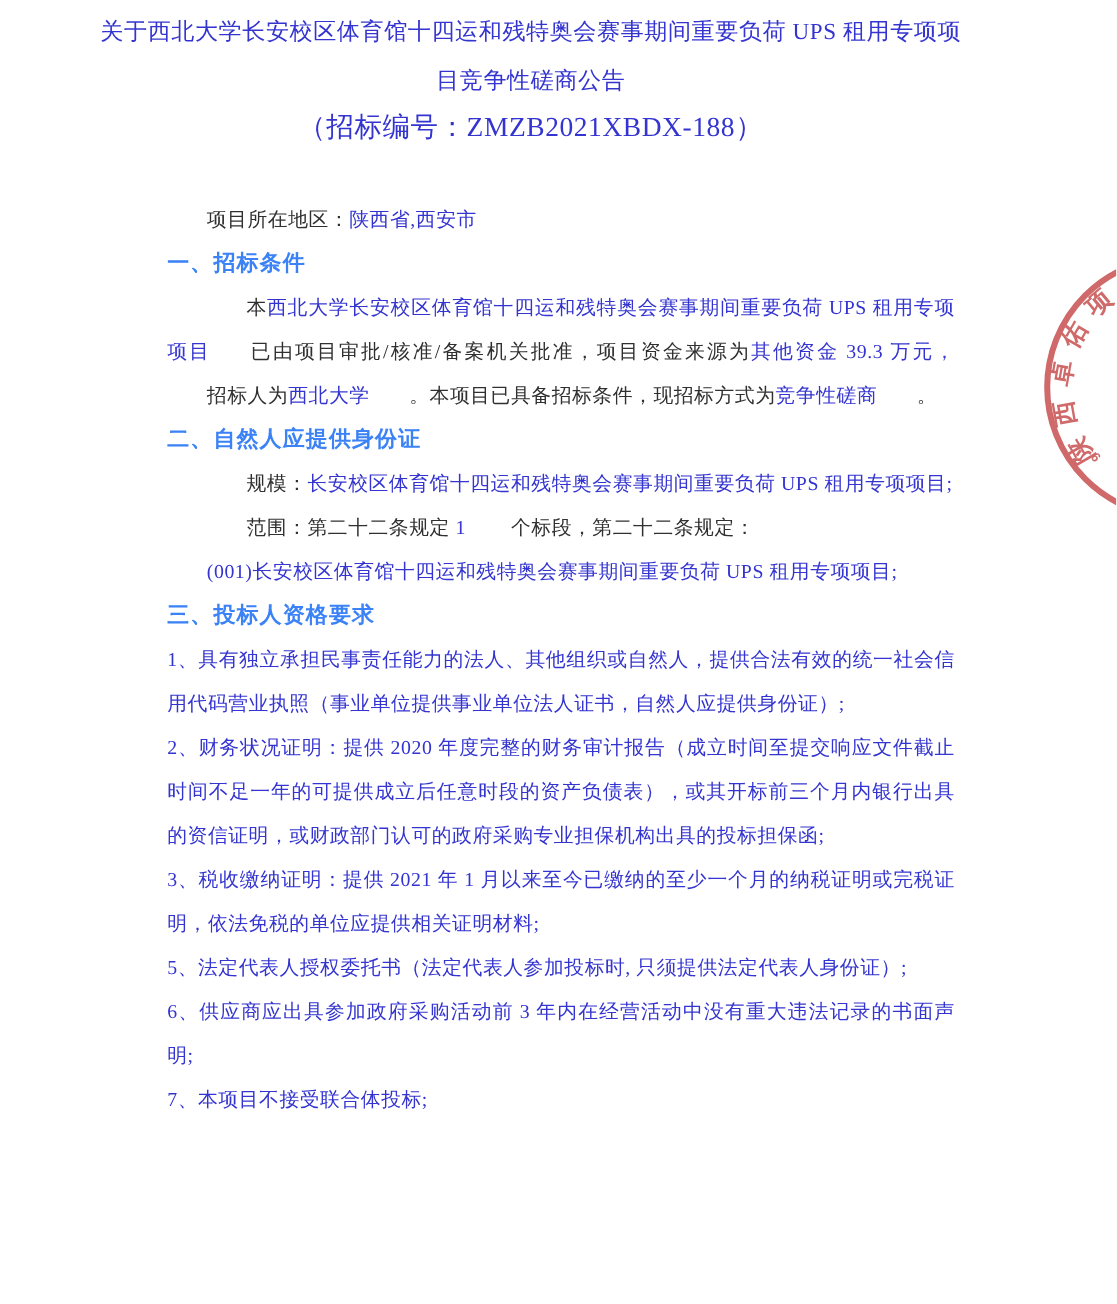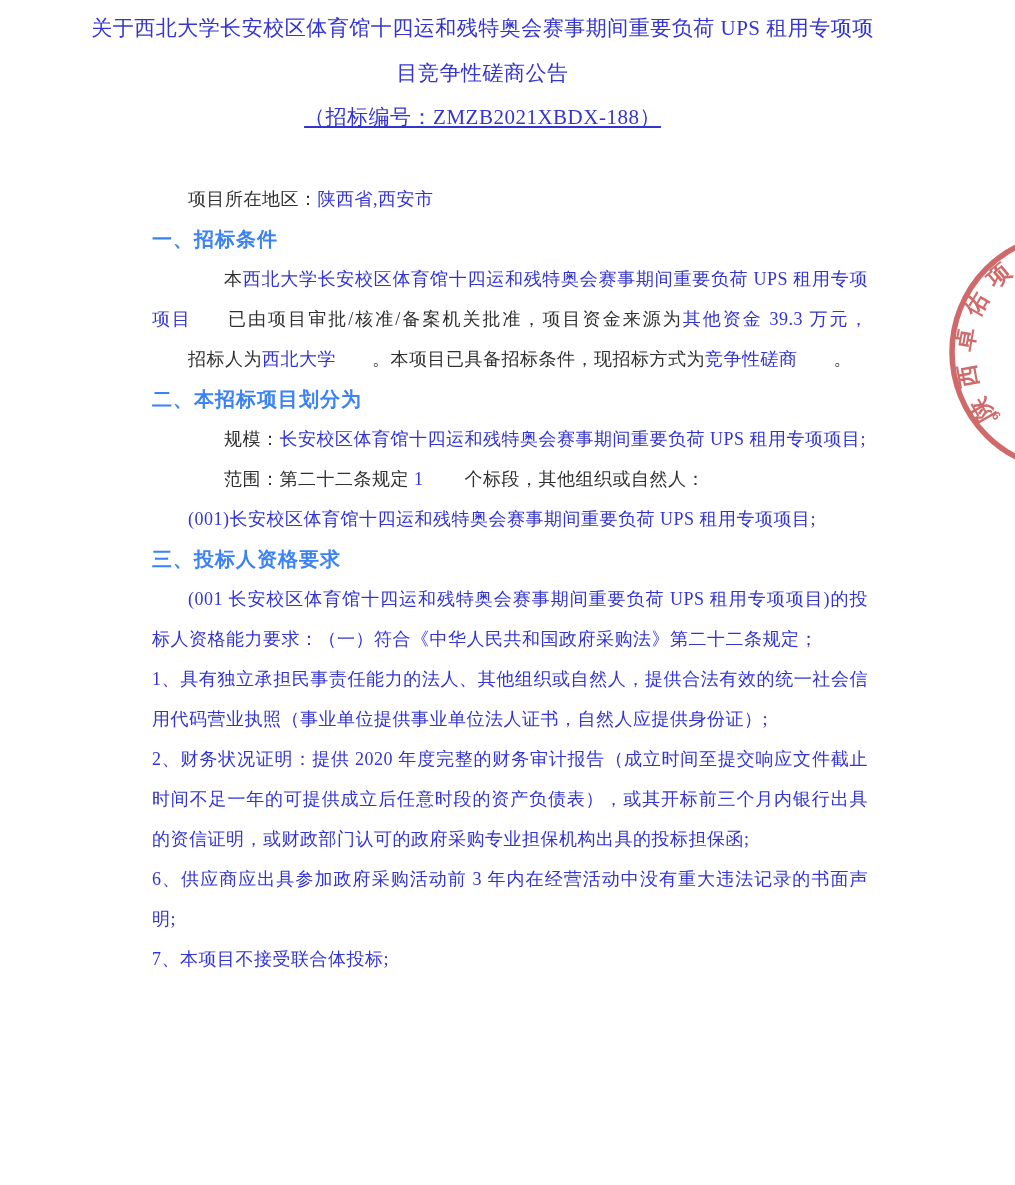--- a/index.html
+++ b/index.html
@@ -19,25 +19,24 @@
   .doc-title{
     margin:0;
     font-size:21px;
     font-weight:500;
     line-height:45px;
     color:var(--link-blue,#3434d0);
     letter-spacing:0.5px;
   }
   .tender-no{
     margin:0;
-    font-size:21px;
+    font-size:25px;
     line-height:42px;
     color:var(--link-blue,#3434d0);
     letter-spacing:0.5px;
-    text-decoration:underline;
   }
   .flow{
     margin-top:41px;
     padding:0 147px 0 152px;
   }
   .flow p{
     margin:0;
     font-size:18px;
     line-height:40px;
     letter-spacing:0.5px;
@@ -90,33 +89,34 @@
   </div>
 
   <div class="flow">
 
     <p><span class="seg-black">项目所在地区：</span><span class="seg-blue">陕西省,西安市</span></p>
 
     <h2>一、招标条件</h2>
 
     <p class="indent"><span class="seg-black">本</span><span class="seg-blue">西北大学长安校区体育馆十四运和残特奥会赛事期间重要负荷 UPS 租用专项项目</span><span class="seg-black">已由项目审批/核准/备案机关批准，项目资金来源为</span><span class="seg-blue">其他资金 39.3 万元，</span><span class="seg-black">招标人为</span><span class="seg-blue">西北大学</span><span class="seg-black">。本项目已具备招标条件，现招标方式为</span><span class="seg-blue">竞争性磋商</span><span class="seg-black">。</span></p>
 
-    <h2>二、本招标项目划分为</h2>
+    <h2>二、自然人应提供身份证</h2>
 
     <p class="indent"><span class="seg-black">规模：</span><span class="seg-blue">长安校区体育馆十四运和残特奥会赛事期间重要负荷 UPS 租用专项项目;</span></p>
 
-    <p class="indent"><span class="seg-black">范围：第二十二条规定 </span><span class="seg-blue">1</span><span class="seg-black"> 个标段，其他组织或自然人：</span></p>
+    <p class="indent"><span class="seg-black">范围：第二十二条规定 </span><span class="seg-blue">1</span><span class="seg-black"> 个标段，第二十二条规定：</span></p>
 
     <p class="indent"><span class="seg-blue">(001)长安校区体育馆十四运和残特奥会赛事期间重要负荷 UPS 租用专项项目;</span></p>
 
     <h2>三、投标人资格要求</h2>
 
-    <p class="indent"><span class="seg-blue">(001 长安校区体育馆十四运和残特奥会赛事期间重要负荷 UPS 租用专项项目)的投标人资格能力要求：（一）符合《中华人民共和国政府采购法》第二十二条规定；</span></p>
 
     <div id="requirement-items">
         <p class="blue">1、具有独立承担民事责任能力的法人、其他组织或自然人，提供合法有效的统一社会信用代码营业执照（事业单位提供事业单位法人证书，自然人应提供身份证）;</p>
         <p class="blue">2、财务状况证明：提供 2020 年度完整的财务审计报告（成立时间至提交响应文件截止时间不足一年的可提供成立后任意时段的资产负债表），或其开标前三个月内银行出具的资信证明，或财政部门认可的政府采购专业担保机构出具的投标担保函;</p>
+        <p class="blue">3、税收缴纳证明：提供 2021 年 1 月以来至今已缴纳的至少一个月的纳税证明或完税证明，依法免税的单位应提供相关证明材料;</p>
+        <p class="blue">5、法定代表人授权委托书（法定代表人参加投标时, 只须提供法定代表人身份证）;</p>
         <p class="blue">6、供应商应出具参加政府采购活动前 3 年内在经营活动中没有重大违法记录的书面声明;</p>
         <p class="blue">7、本项目不接受联合体投标;</p>
       </div>
 
   </div>
 </div>
 
 </body></html>

